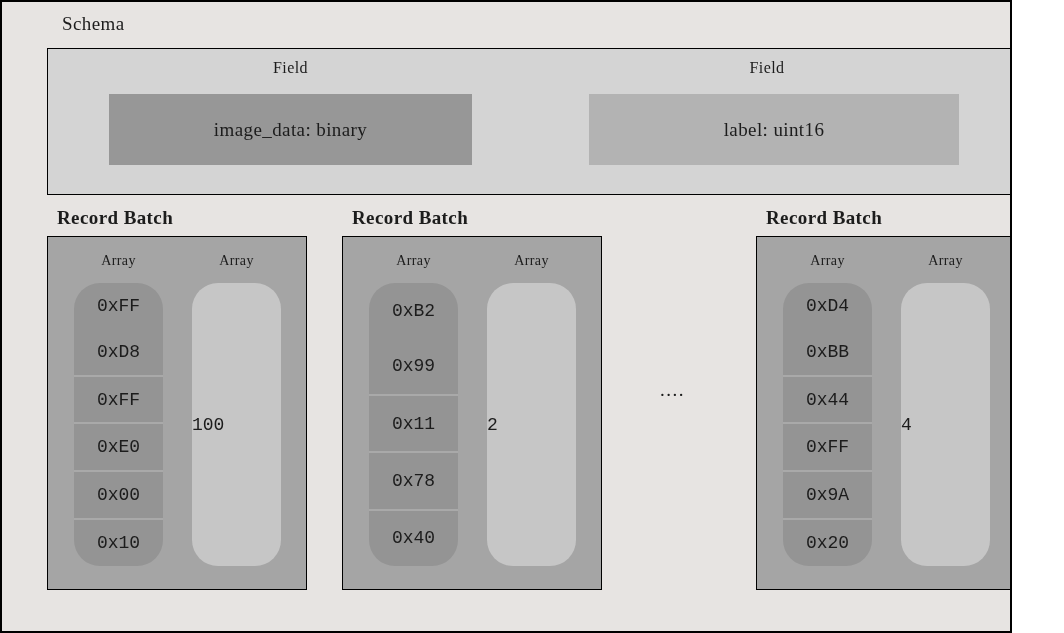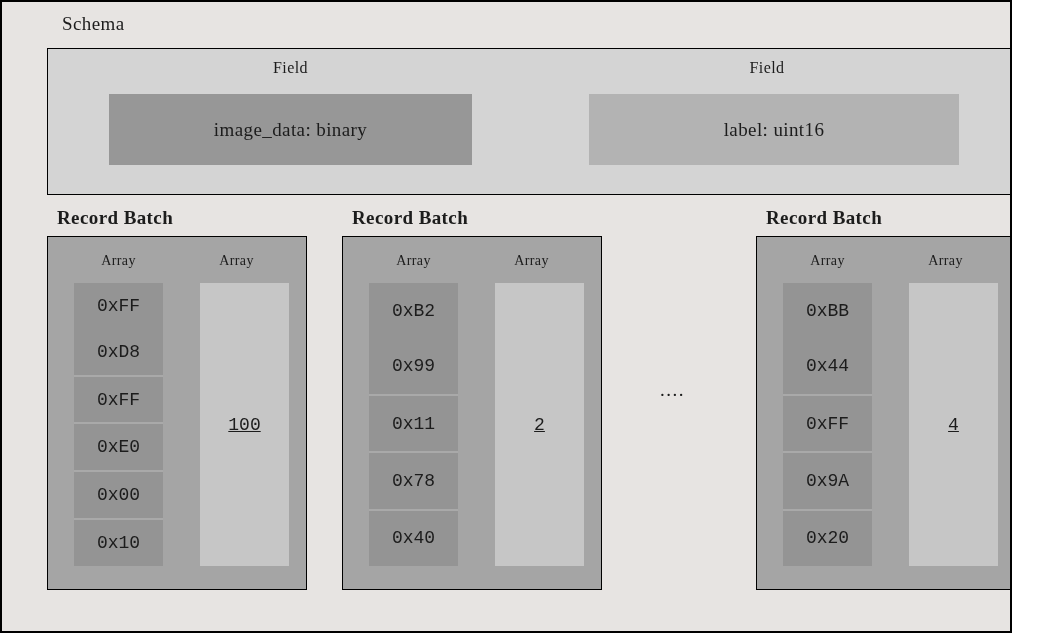--- a/index.html
+++ b/index.html
@@ -82,35 +82,34 @@
     text-align: center;
     font-size: 14px;
     letter-spacing: 0.4px;
   }
   .array-label.left  { left: 26px; }
   .array-label.right { left: 144px; }
 
   .array-col {
     position: absolute;
     top: 46px;
-    width: 89px; height: 283px;
+    width: 89px; height: 283px; border-radius: 26px;
   }
   .binary-col {
     left: 26px;
     background: var(--binary-array-cell, #949494);
     display: flex;
     flex-direction: column;
   }
   .label-col {
-    left: 152px;
+    left: 144px;
     background: var(--label-array-box, #c6c6c6);
     display: flex;
     align-items: center;
-    justify-content: center;
-    text-decoration: underline;
+    justify-content: flex-start;
   }
 
   .mono { font-family: "Liberation Mono", monospace; }
 
   .cell {
     flex: 1 1 0;
     display: flex;
     align-items: center;
     justify-content: center;
     font-size: 18px;
@@ -176,20 +175,21 @@
     </div>
   </div>
 
   <div class="dots">....</div>
 
   <div class="title-text rb-title b3">Record Batch</div>
   <div class="rb-box b3">
     <div class="array-label left">Array</div>
     <div class="array-label right">Array</div>
     <div class="array-col binary-col">
+      <div class="cell mono">0xD4</div>
       <div class="cell mono">0xBB</div>
       <div class="cell mono">0x44</div>
       <div class="cell mono">0xFF</div>
       <div class="cell mono">0x9A</div>
       <div class="cell mono">0x20</div>
     </div>
     <div class="array-col label-col">
       <div class="array-value mono">4</div>
     </div>
   </div>

